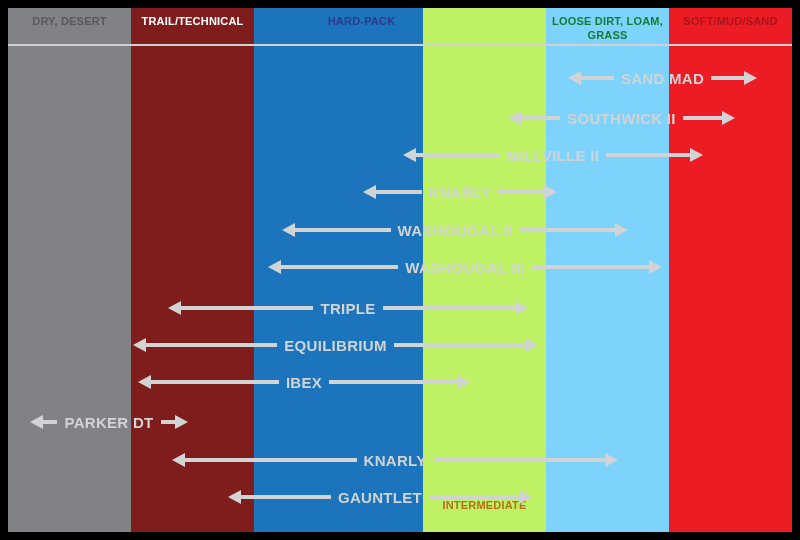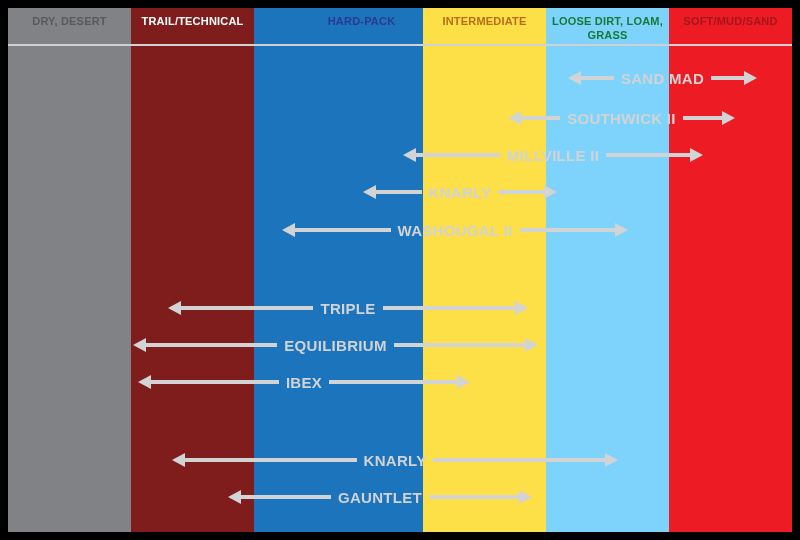--- a/index.html
+++ b/index.html
@@ -89,21 +89,21 @@
   <div class="columns">
       <div class="column" style="background: rgb(128, 130, 133);">
         <div class="column-header" style="color: rgb(88, 89, 91);">DRY, DESERT</div>
       </div>
       <div class="column" style="background: #7f1d1d;">
         <div class="column-header" style="color: rgb(255, 255, 255);">TRAIL/TECHNICAL</div>
       </div>
       <div class="column" style="background: rgb(28, 117, 188); padding-left: 46px;">
         <div class="column-header" style="color: rgb(43, 57, 144);">HARD-PACK</div>
       </div>
-      <div class="column" style="background: #fde047;">
+      <div class="column" style="background: #bef264; justify-content: flex-end;">
         <div class="column-header" style="color: rgb(185, 108, 26);">INTERMEDIATE</div>
       </div>
       <div class="column" style="background: #7dd3fc;">
         <div class="column-header" style="color: rgb(21, 122, 53);">LOOSE DIRT, LOAM, GRASS</div>
       </div>
       <div class="column" style="background: rgb(237, 28, 36);">
         <div class="column-header" style="color: rgb(166, 21, 28);">SOFT/MUD/SAND</div>
       </div>
     </div>
   <div class="header-rule"></div>
@@ -136,20 +136,27 @@
         <div class="arrow-line" style="background: rgb(209, 211, 212);"></div>
         <div class="arrow-head-right" style="border-left-color: rgb(209, 211, 212);"></div>
       </div>
       <div class="tire-row" style="left: 282px; width: 346px; top: 219px;">
         <div class="arrow-head-left" style="border-right-color: rgb(209, 211, 212);"></div>
         <div class="arrow-line" style="background: rgb(209, 211, 212);"></div>
         <span class="tire-label" style="color: rgb(209, 211, 212);">WASHOUGAL II</span>
         <div class="arrow-line" style="background: rgb(209, 211, 212);"></div>
         <div class="arrow-head-right" style="border-left-color: rgb(209, 211, 212);"></div>
       </div>
+      <div class="tire-row" style="left: 268px; width: 394px; top: 256px;">
+        <div class="arrow-head-left" style="border-right-color: rgb(209, 211, 212);"></div>
+        <div class="arrow-line" style="background: rgb(209, 211, 212);"></div>
+        <span class="tire-label" style="color: rgb(209, 211, 212);">WASHOUGAL III</span>
+        <div class="arrow-line" style="background: rgb(209, 211, 212);"></div>
+        <div class="arrow-head-right" style="border-left-color: rgb(209, 211, 212);"></div>
+      </div>
       <div class="tire-row" style="left: 168px; width: 360px; top: 297px;">
         <div class="arrow-head-left" style="border-right-color: rgb(209, 211, 212);"></div>
         <div class="arrow-line" style="background: rgb(209, 211, 212);"></div>
         <span class="tire-label" style="color: rgb(209, 211, 212);">TRIPLE</span>
         <div class="arrow-line" style="background: rgb(209, 211, 212);"></div>
         <div class="arrow-head-right" style="border-left-color: rgb(209, 211, 212);"></div>
       </div>
       <div class="tire-row" style="left: 133px; width: 405px; top: 334px;">
         <div class="arrow-head-left" style="border-right-color: rgb(209, 211, 212);"></div>
         <div class="arrow-line" style="background: rgb(209, 211, 212);"></div>
@@ -157,20 +164,27 @@
         <div class="arrow-line" style="background: rgb(209, 211, 212);"></div>
         <div class="arrow-head-right" style="border-left-color: rgb(209, 211, 212);"></div>
       </div>
       <div class="tire-row" style="left: 138px; width: 332px; top: 371px;">
         <div class="arrow-head-left" style="border-right-color: rgb(209, 211, 212);"></div>
         <div class="arrow-line" style="background: rgb(209, 211, 212);"></div>
         <span class="tire-label" style="color: rgb(209, 211, 212);">IBEX</span>
         <div class="arrow-line" style="background: rgb(209, 211, 212);"></div>
         <div class="arrow-head-right" style="border-left-color: rgb(209, 211, 212);"></div>
       </div>
+      <div class="tire-row" style="left: 30px; width: 158px; top: 411px;">
+        <div class="arrow-head-left" style="border-right-color: rgb(209, 211, 212);"></div>
+        <div class="arrow-line" style="background: rgb(209, 211, 212);"></div>
+        <span class="tire-label" style="color: rgb(209, 211, 212);">PARKER DT</span>
+        <div class="arrow-line" style="background: rgb(209, 211, 212);"></div>
+        <div class="arrow-head-right" style="border-left-color: rgb(209, 211, 212);"></div>
+      </div>
       <div class="tire-row" style="left: 172px; width: 446px; top: 449px;">
         <div class="arrow-head-left" style="border-right-color: rgb(209, 211, 212);"></div>
         <div class="arrow-line" style="background: rgb(209, 211, 212);"></div>
         <span class="tire-label" style="color: rgb(209, 211, 212);">KNARLY</span>
         <div class="arrow-line" style="background: rgb(209, 211, 212);"></div>
         <div class="arrow-head-right" style="border-left-color: rgb(209, 211, 212);"></div>
       </div>
       <div class="tire-row" style="left: 228px; width: 304px; top: 486px;">
         <div class="arrow-head-left" style="border-right-color: rgb(209, 211, 212);"></div>
         <div class="arrow-line" style="background: rgb(209, 211, 212);"></div>

